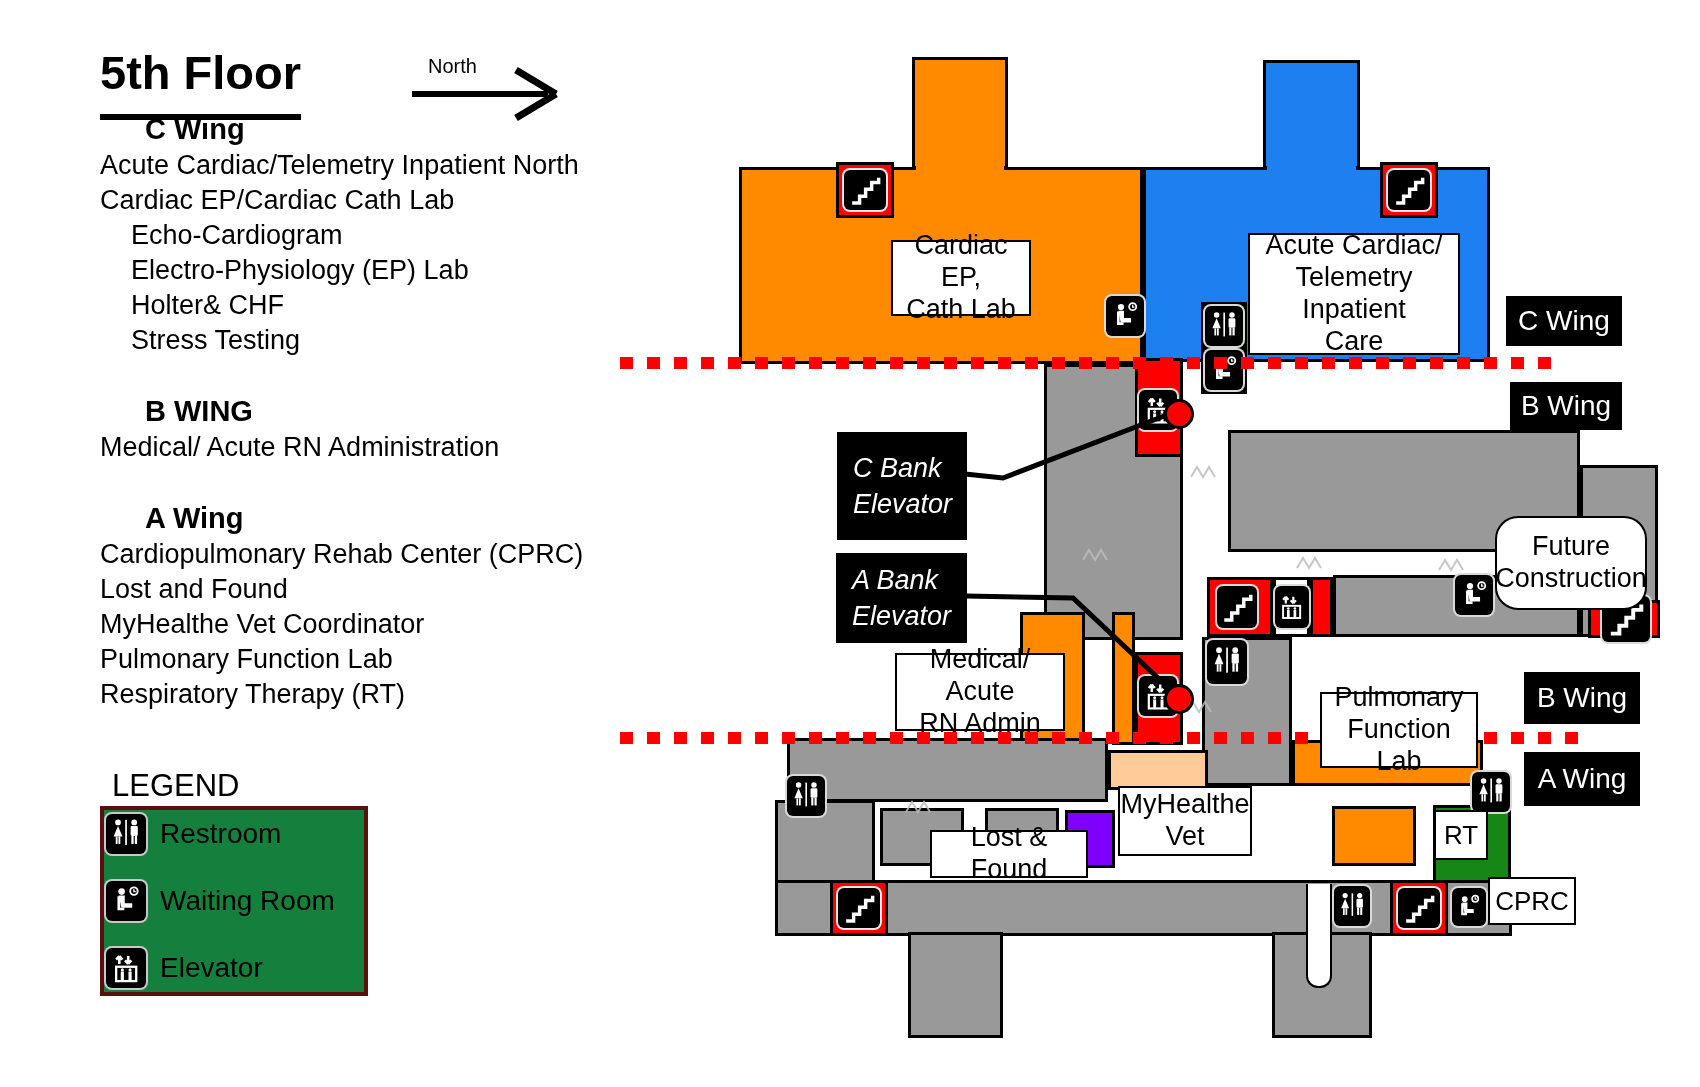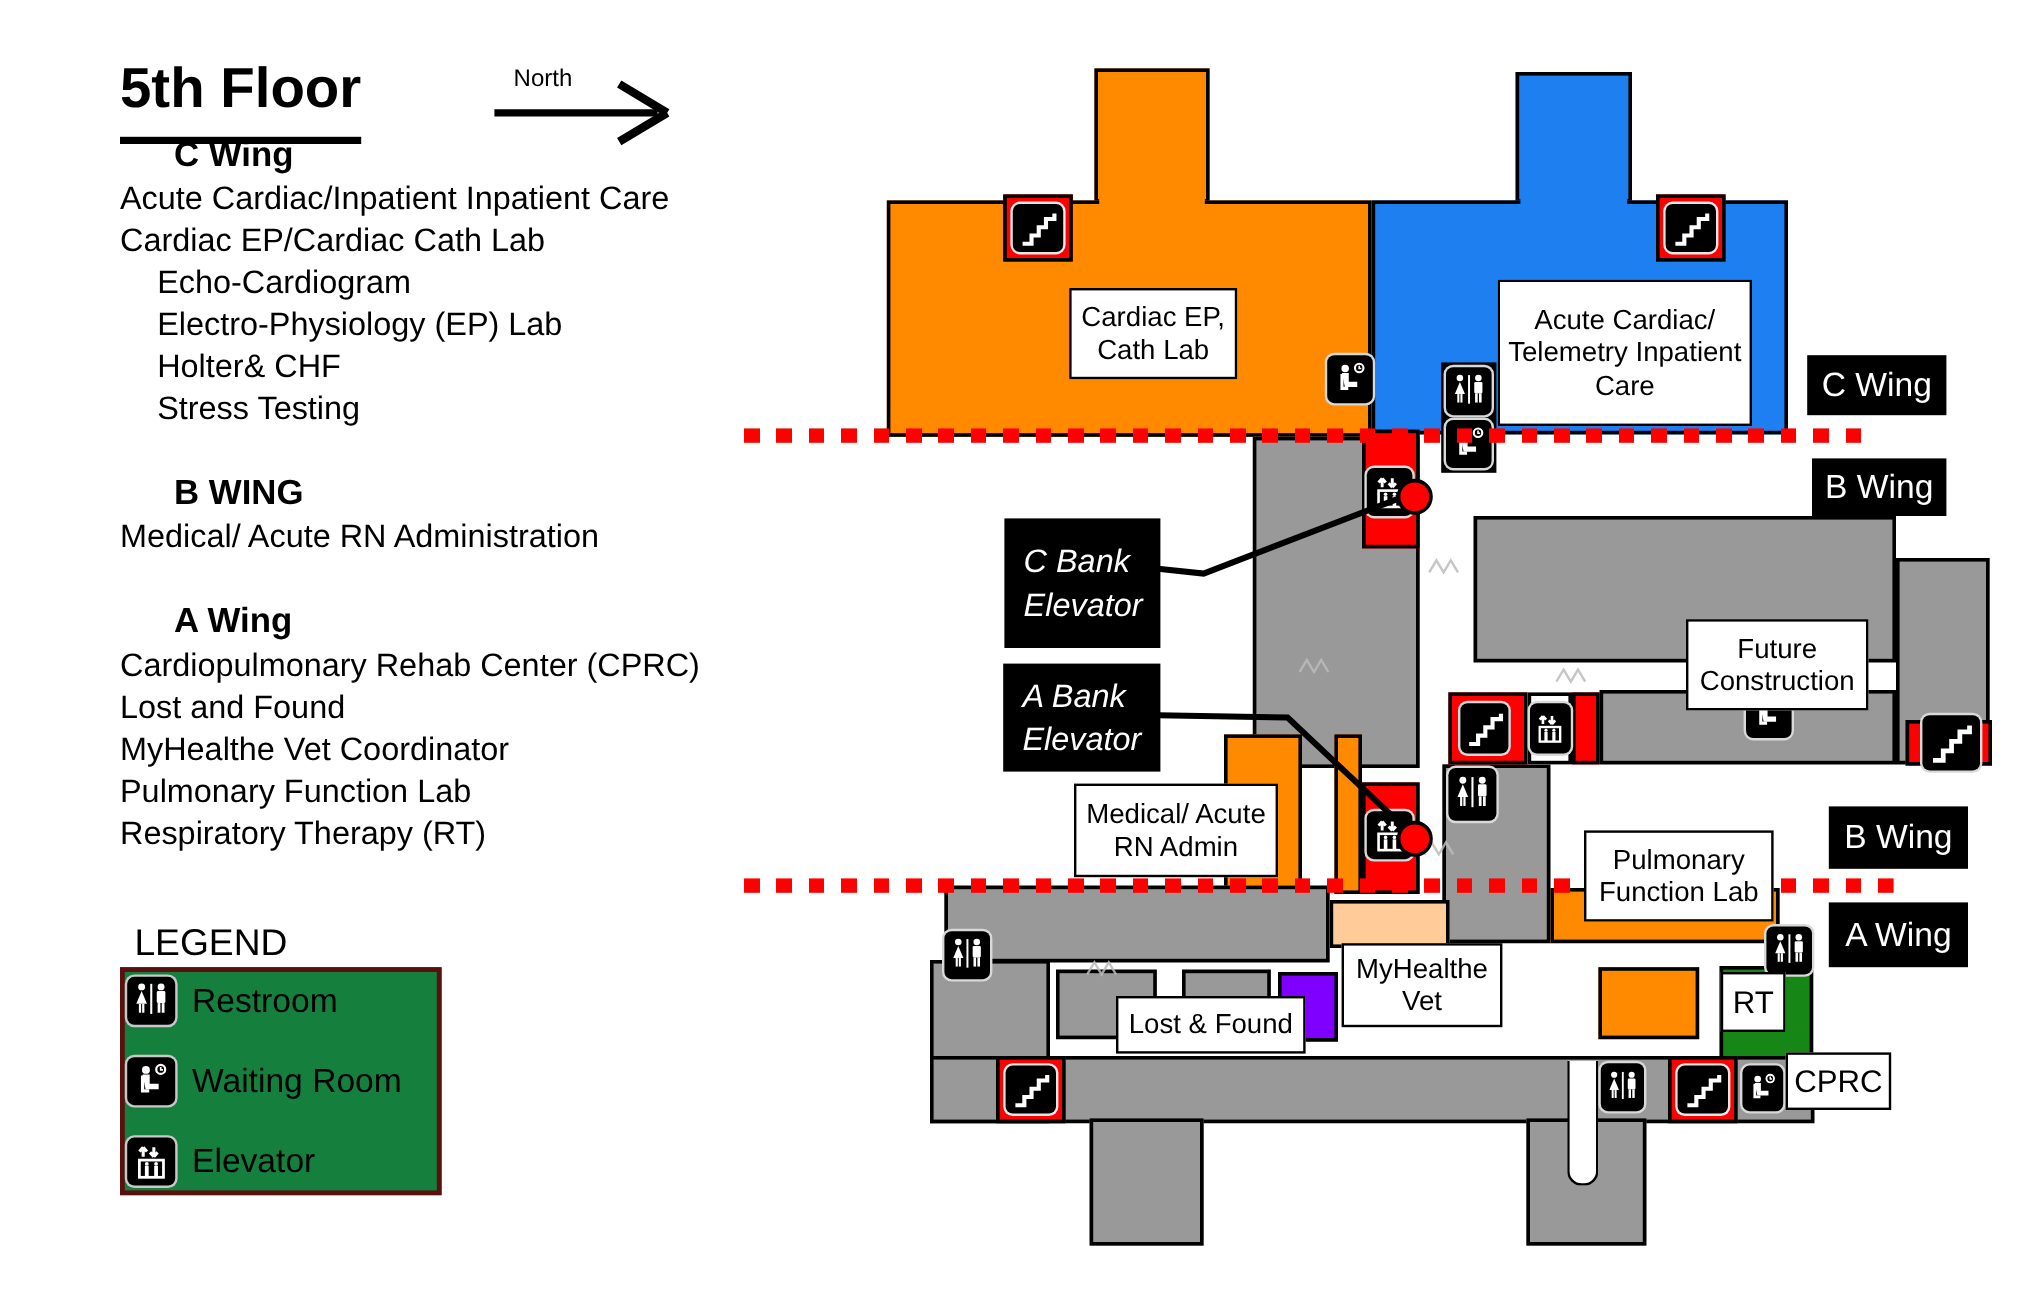--- a/index.html
+++ b/index.html
@@ -50,42 +50,42 @@
   .dot{position:absolute;width:24px;height:24px;border-radius:50%;
     background:var(--red);border:3px solid #000;box-sizing:content-box;}
 
   
   .dotted{position:absolute;height:12px;
     background:repeating-linear-gradient(90deg,var(--red) 0 13px,transparent 13px 27px);}
 
   
   .map-label{position:absolute;background:#fff;border:2px solid #000;box-sizing:border-box;
     display:flex;align-items:center;justify-content:center;text-align:center;
-    font-size:23px;line-height:1.18;white-space:pre-line;}
+    font-size:27px;line-height:1.18;white-space:pre-line;}
   .tag{position:absolute;background:#000;color:#fff;display:flex;align-items:center;
     justify-content:center;font-size:28px;box-sizing:border-box;}
   .tag.bank{font-style:italic;font-size:27px;line-height:1.35;white-space:pre-line;
     text-align:left;justify-content:flex-start;padding-left:16px;}
 
   .zig{position:absolute;line-height:0;opacity:.85;}
 </style>
 </head>
 <body>
 
 <div id="page-title">5th Floor</div>
 
 <div id="north-label">North</div>
 <svg class="abs" style="left:408px;top:62px;" width="170" height="60" viewBox="0 0 170 60">
   <path d="M4 32 H140" stroke="#000" stroke-width="6" fill="none"></path>
   <path d="M148 32 L108 8 M148 32 L108 56" stroke="#000" stroke-width="7" fill="none"></path>
 </svg>
 
 <div id="directory">
     <div class="dir-heading">C Wing</div>
-    <div class="dir-item">Acute Cardiac/Inpatient Inpatient Care</div>
+    <div class="dir-item">Acute Cardiac/Telemetry Inpatient North</div>
     <div class="dir-item">Cardiac EP/Cardiac Cath Lab</div>
     <div class="dir-item indent">Echo-Cardiogram</div>
     <div class="dir-item indent">Electro-Physiology (EP) Lab</div>
     <div class="dir-item indent">Holter&amp; CHF</div>
     <div class="dir-item indent">Stress Testing</div>
     <div class="dir-gap"></div>
     <div class="dir-heading">B WING</div>
     <div class="dir-item">Medical/ Acute RN Administration</div>
     <div class="dir-gap"></div>
     <div class="dir-heading">A Wing</div>
@@ -379,21 +379,21 @@
 <div class="dot" style="left:1164px;top:684px;"></div>
 
 <div class="dotted" style="left:620px;top:357px;width:938px;"></div>
 <div class="dotted" style="left:620px;top:732px;width:958px;"></div>
 
 <div class="map-label" style="left:891px;top:240px;width:140px;height:76px;">Cardiac EP,
 Cath Lab</div>
 <div class="map-label" style="left:1248px;top:233px;width:212px;height:122px;">Acute Cardiac/
 Telemetry Inpatient
 Care</div>
-<div class="map-label" style="left:1405px;top:516px;width:152px;height:76px;">Future
+<div class="map-label" style="left:1495px;top:516px;width:152px;height:94px;border-radius:23px;">Future
 Construction</div>
 <div class="map-label" style="left:895px;top:653px;width:170px;height:78px;">Medical/ Acute
 RN Admin</div>
 <div class="map-label" style="left:1320px;top:692px;width:158px;height:76px;">Pulmonary
 Function Lab</div>
 <div class="map-label" style="left:1118px;top:786px;width:134px;height:70px;">MyHealthe
 Vet</div>
 <div class="map-label" style="left:930px;top:830px;width:158px;height:48px;">Lost &amp; Found</div>
 <div class="map-label" style="left:1434px;top:810px;width:54px;height:50px;font-size:26px;">RT</div>
 <div class="map-label" style="left:1488px;top:877px;width:88px;height:48px;font-size:26px;">CPRC</div>

